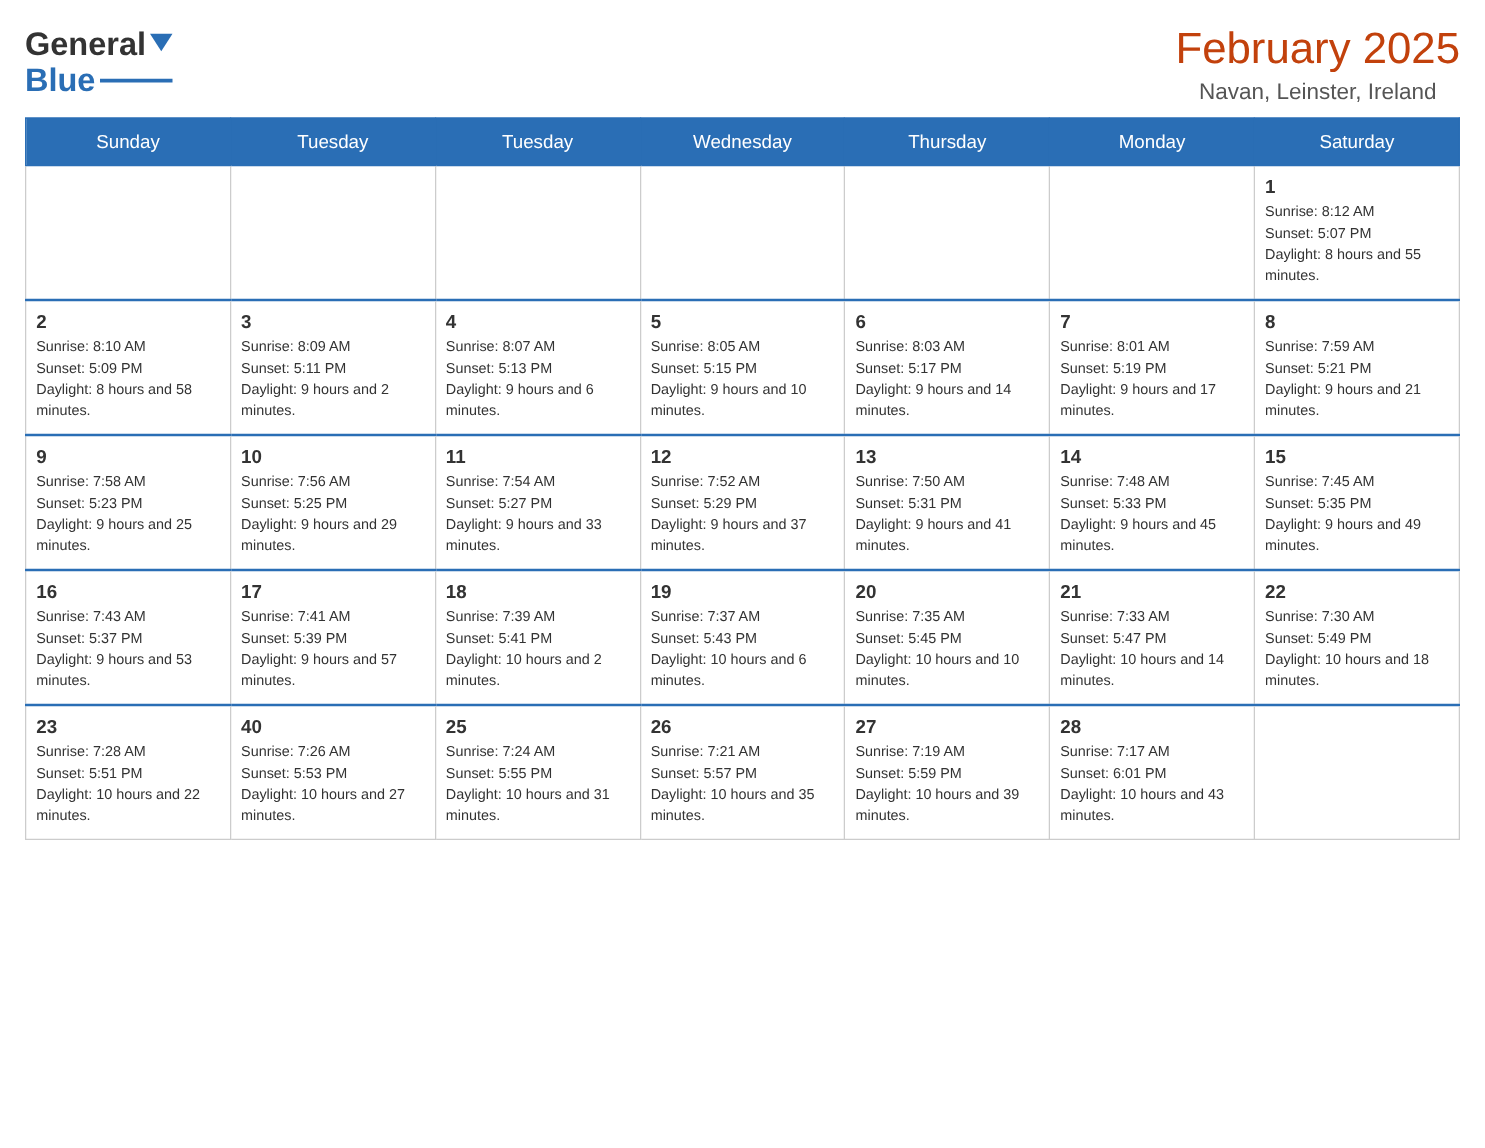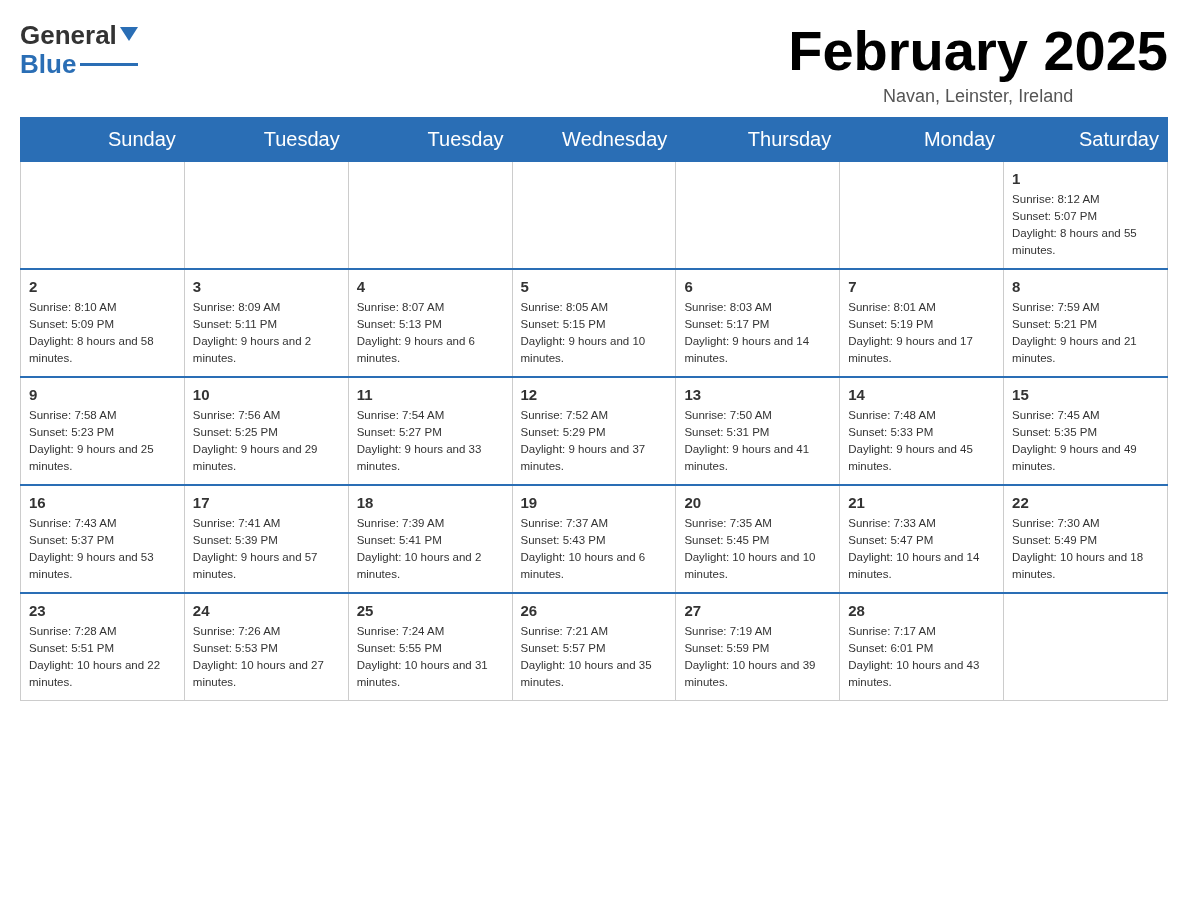--- a/index.html
+++ b/index.html
@@ -13,42 +13,42 @@
     .header {
       display: flex;
       justify-content: space-between;
       align-items: flex-start;
       margin-bottom: 10px;
     }
     .title-area {
       text-align: right;
     }
     .month-title {
-      font-size: 56px;
-      font-weight: bold;
-      color: #000000;
+      font-size: 35px;
+      font-weight: normal;
+      color: #c2410c;
       line-height: 1.1;
     }
     .location {
       font-size: 18px;
       color: #555;
       margin-top: 4px;
       text-align: center;
     }
     .calendar {
       width: 100%;
       border-collapse: collapse;
       margin-top: 10px;
     }
     .calendar th {
       background: #2a6eb5;
       color: #fff;
       padding: 10px 8px;
-      text-align: right;
-      font-size: 20px;
+      text-align: center;
+      font-size: 15px;
       font-weight: normal;
       border: 1px solid #2a6eb5;
     }
     .calendar td {
       vertical-align: top;
       padding: 8px;
       border: 1px solid #ccc;
       width: 14.28%;
       min-height: 100px;
       font-size: 12px;
@@ -251,21 +251,21 @@
           <span class="day-num">22</span>
           <div class="day-info">Sunrise: 7:30 AM<br>Sunset: 5:49 PM<br>Daylight: 10 hours and 18 minutes.</div>
         </td>
       </tr>
       <tr class="row-top-border">
         <td>
           <span class="day-num">23</span>
           <div class="day-info">Sunrise: 7:28 AM<br>Sunset: 5:51 PM<br>Daylight: 10 hours and 22 minutes.</div>
         </td>
         <td>
-          <span class="day-num">24</span>
+          <span class="day-num">40</span>
           <div class="day-info">Sunrise: 7:26 AM<br>Sunset: 5:53 PM<br>Daylight: 10 hours and 27 minutes.</div>
         </td>
         <td>
           <span class="day-num">25</span>
           <div class="day-info">Sunrise: 7:24 AM<br>Sunset: 5:55 PM<br>Daylight: 10 hours and 31 minutes.</div>
         </td>
         <td>
           <span class="day-num">26</span>
           <div class="day-info">Sunrise: 7:21 AM<br>Sunset: 5:57 PM<br>Daylight: 10 hours and 35 minutes.</div>
         </td>

